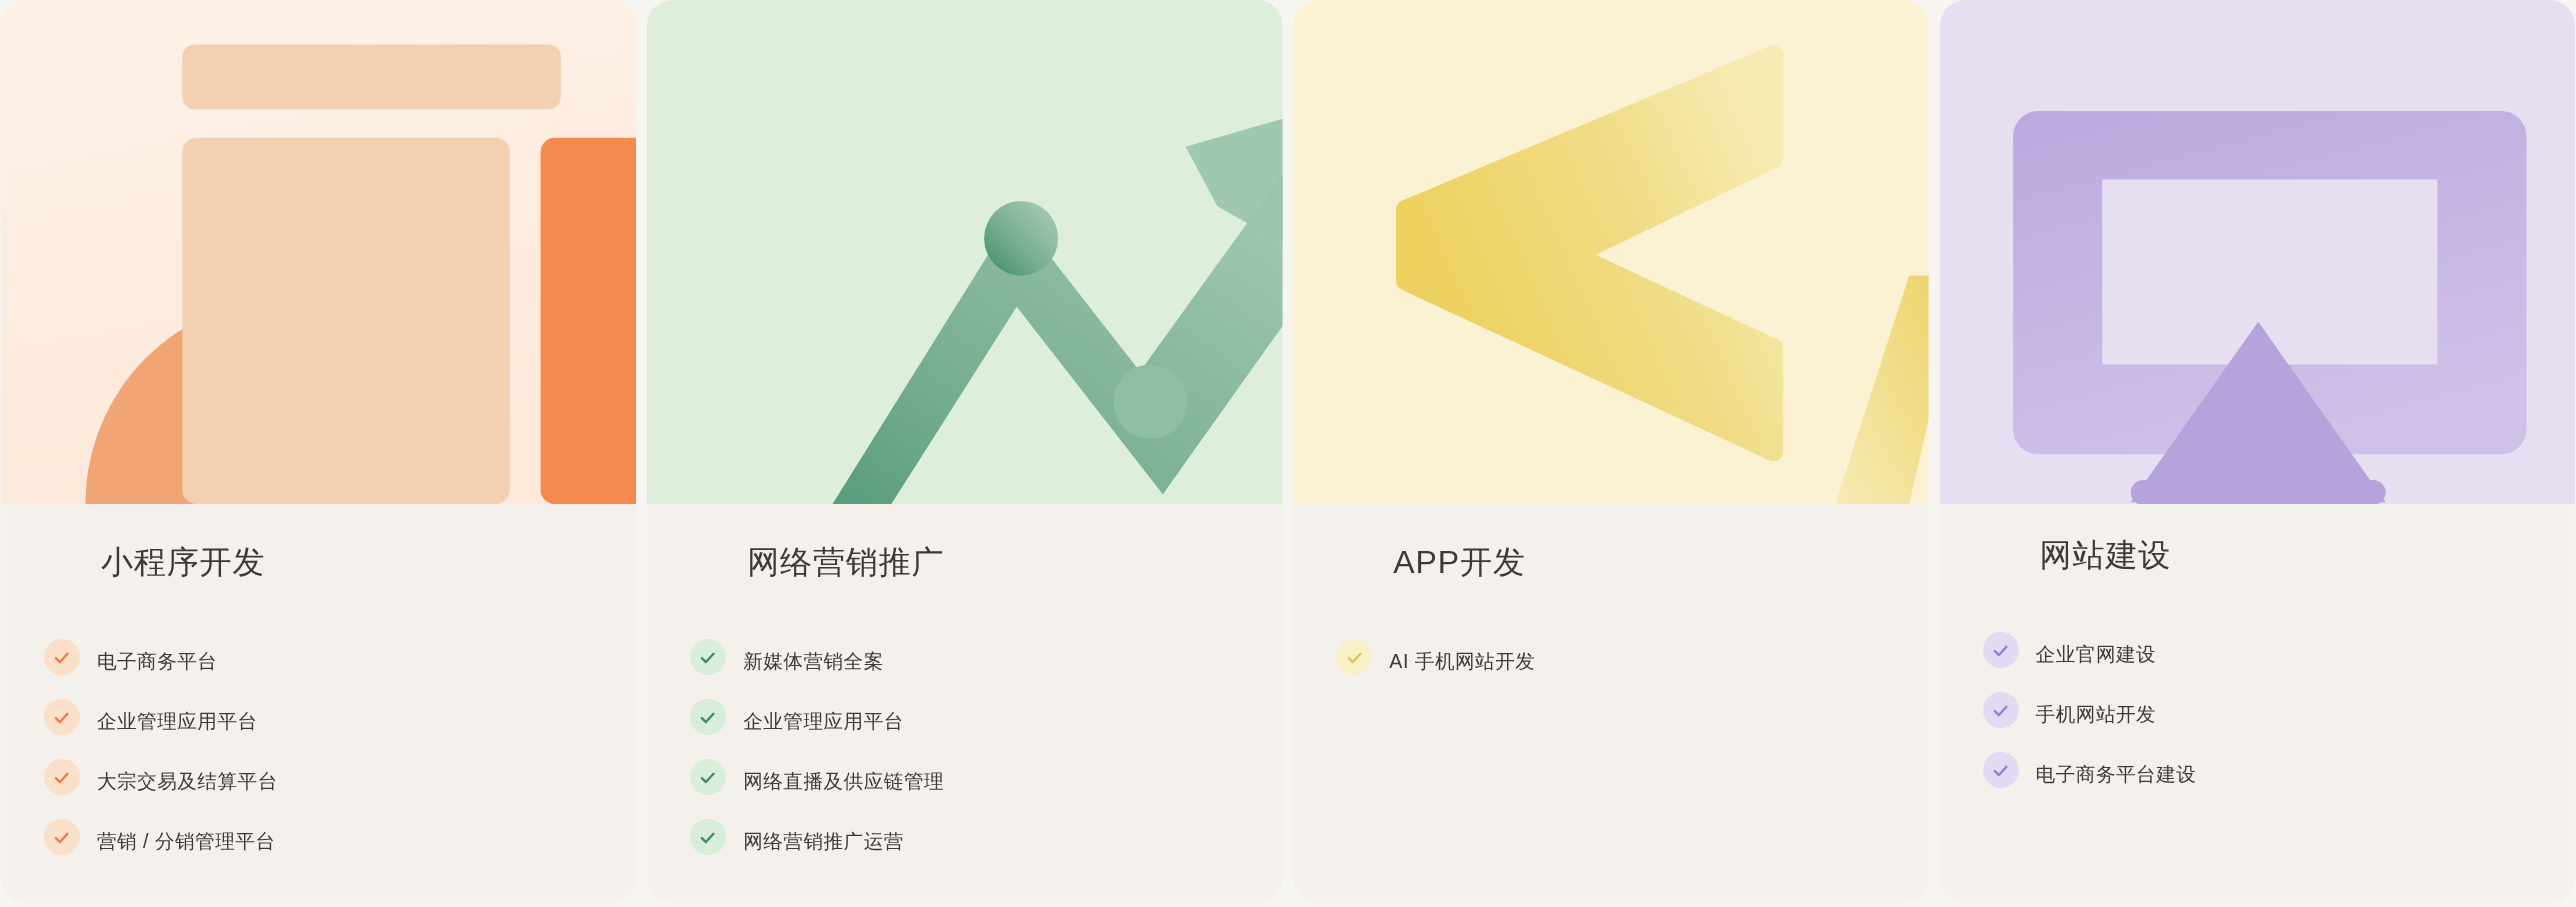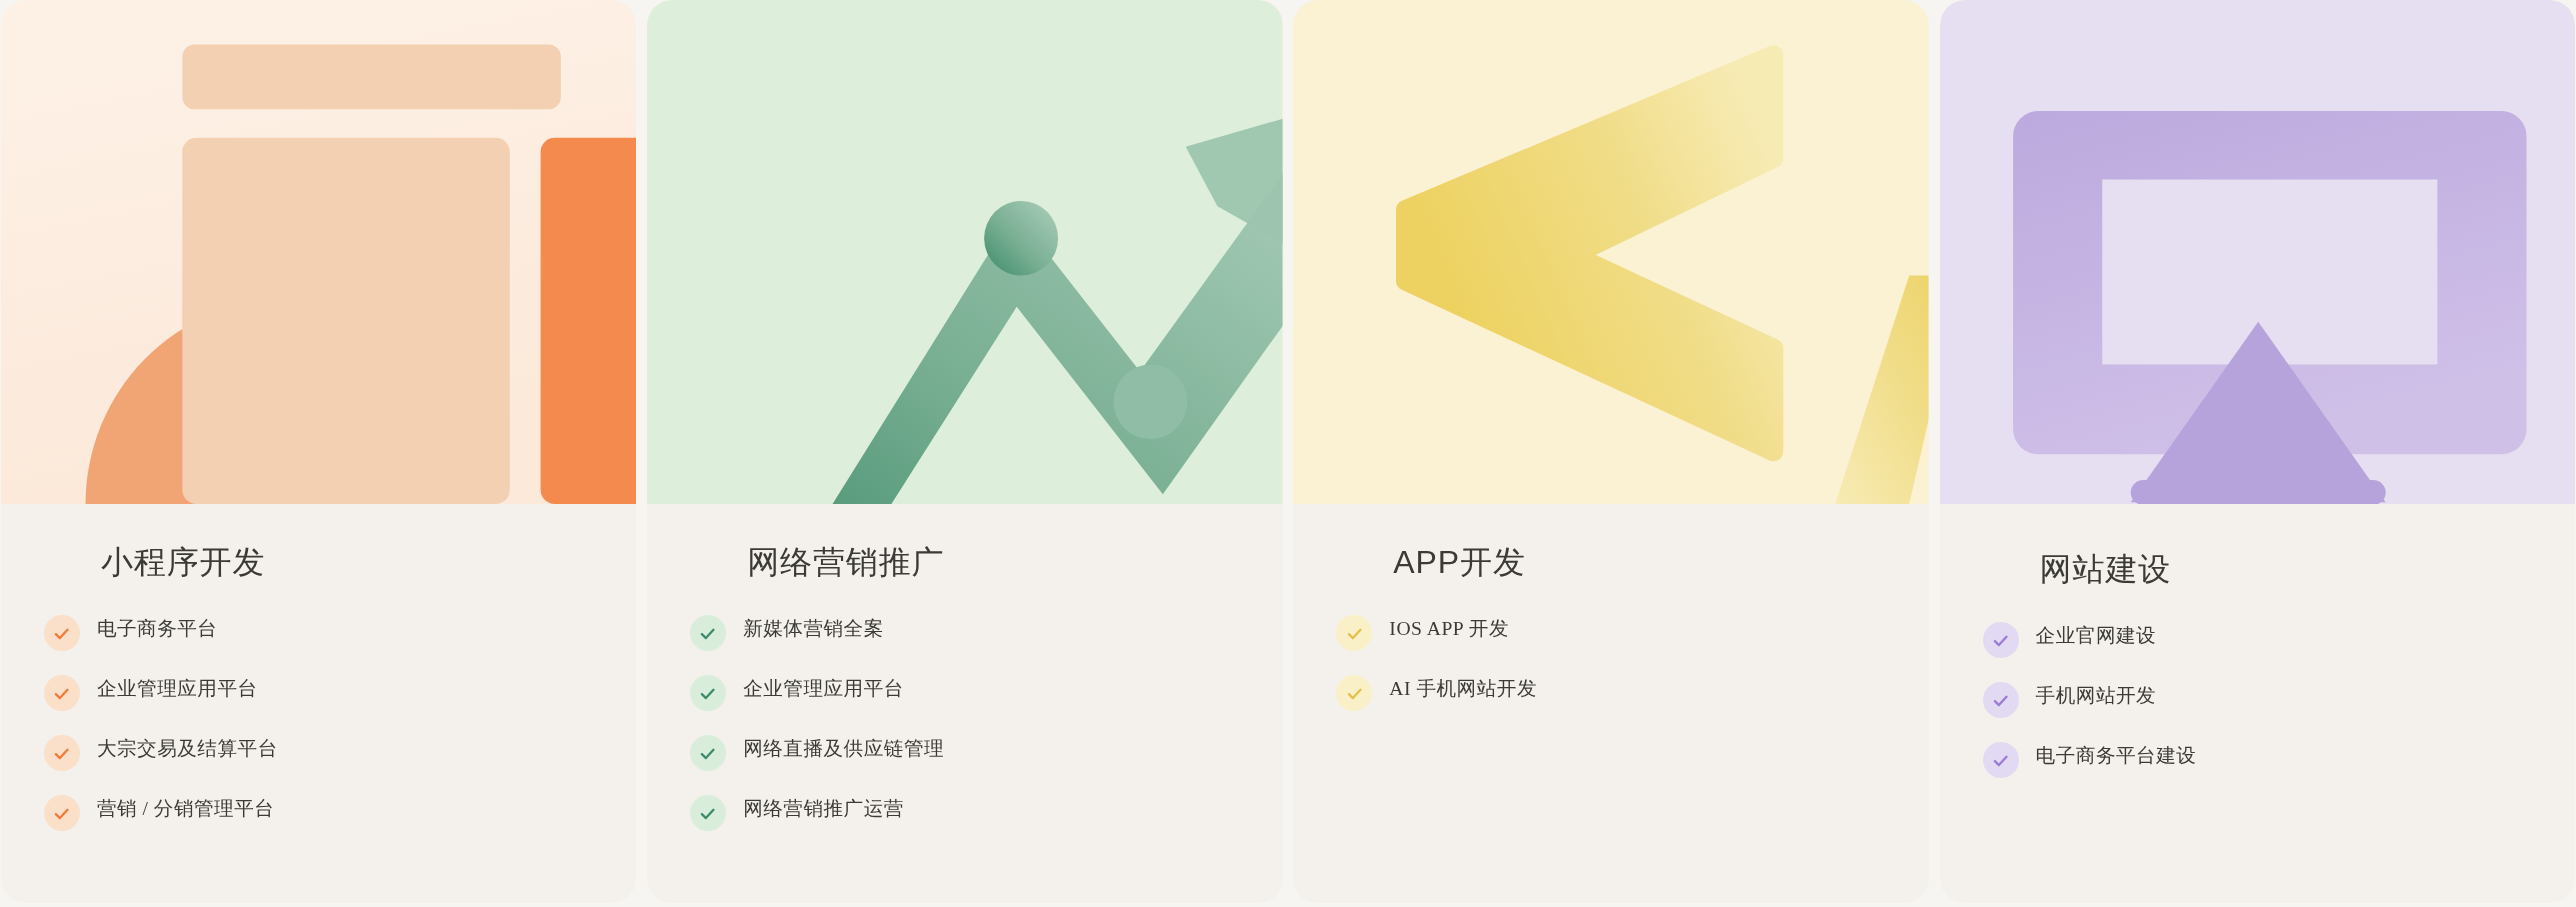--- a/index.html
+++ b/index.html
@@ -63,23 +63,22 @@
     white-space: nowrap;
   }
 
   .feature-list {
     list-style: none;
     margin-left: 43px;
   }
 
   .feature-item {
     display: flex;
-    align-items: flex-start;
+    align-items: flex-end;
     height: 60px;
-    font-family: Liberation Serif, serif;
   }
 
   .check-badge {
     width: 36px;
     height: 36px;
     border-radius: 50%;
     flex: 0 0 36px;
     display: flex;
     align-items: center;
     justify-content: center;
@@ -88,21 +87,21 @@
 
   .feature-label {
     margin-left: 17px;
     font-size: 19.6px;
     color: #3B3A36;
     letter-spacing: 0.5px;
     white-space: nowrap;
   }
 
   
-  .card.c4 .card-body { padding-top: 46px; }
+  .card.c4 .card-body { padding-top: 32px; }
 </style>
 </head>
 <body>
 
 <div id="cards">
 
   <div class="card c1">
     <div class="illo">
       <svg class="illo-svg" viewBox="0 0 722 567" preserveAspectRatio="none" aria-hidden="true">
         <defs>
@@ -261,28 +260,20 @@
 
     <div class="card-body">
       <h3 class="card-title">APP开发</h3>
       <ul class="feature-list">
         <li class="feature-item">
           <span class="check-badge" style="background:#FAF0C8">
             <svg width="21.3" height="21.3" viewBox="0 0 24 24" fill="none">
                 <path d="M5.5 12.6 L10 17 L18.6 7.6" stroke="#E3C04A" stroke-width="2.6" stroke-linecap="round" stroke-linejoin="round"></path>
               </svg>
           </span>
-          <span class="feature-label">IOS APP 开发</span>
-        </li>
-        <li class="feature-item">
-          <span class="check-badge" style="background:#FAF0C8">
-            <svg width="21.3" height="21.3" viewBox="0 0 24 24" fill="none">
-                <path d="M5.5 12.6 L10 17 L18.6 7.6" stroke="#E3C04A" stroke-width="2.6" stroke-linecap="round" stroke-linejoin="round"></path>
-              </svg>
-          </span>
           <span class="feature-label">AI 手机网站开发</span>
         </li>
       </ul>
     </div>
   </div>
 
   <div class="card c4">
     <div class="illo">
       <svg class="illo-svg" viewBox="0 0 713 567" preserveAspectRatio="none" aria-hidden="true">
         <defs>

